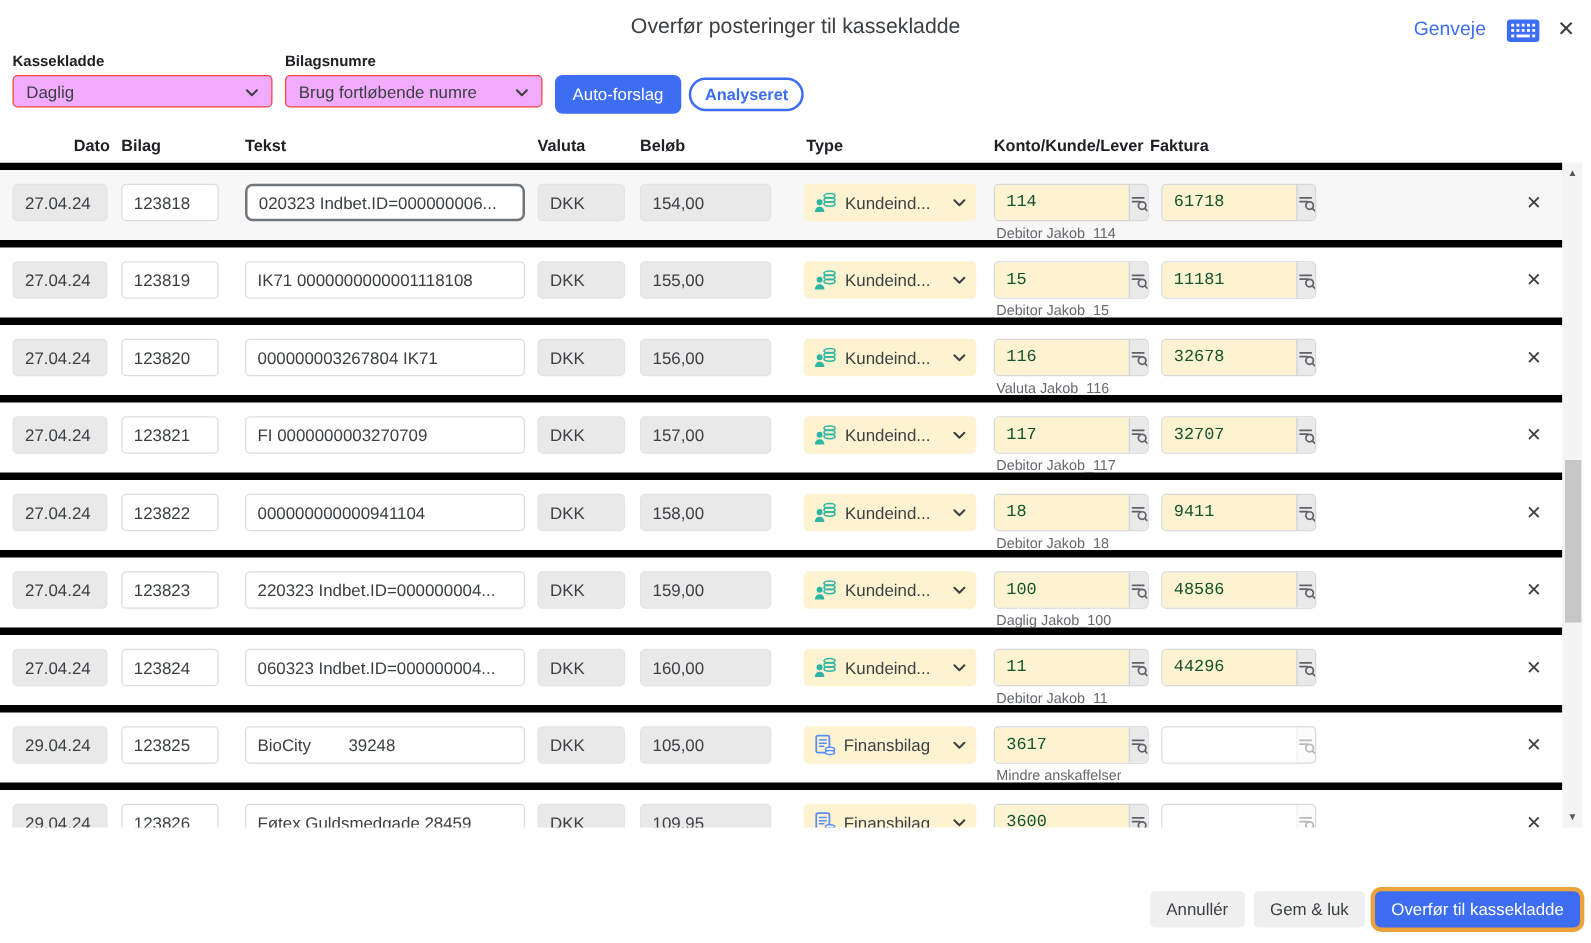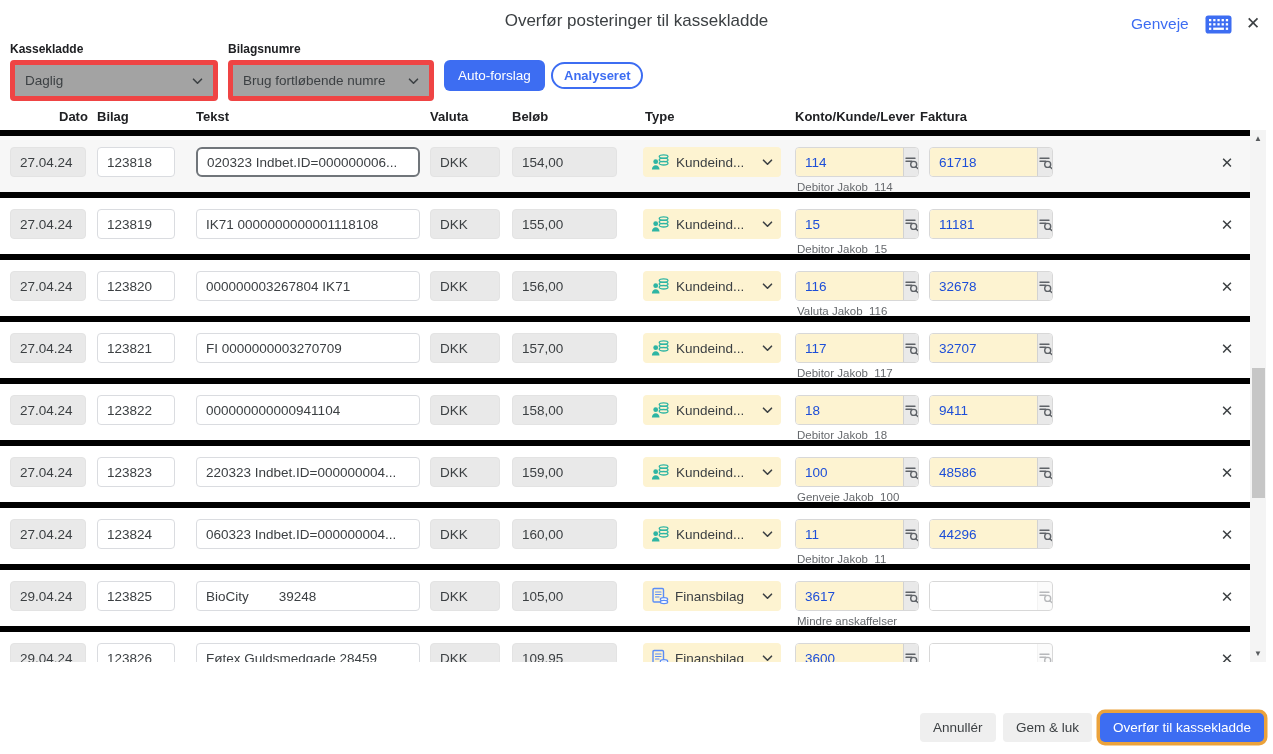--- a/index.html
+++ b/index.html
@@ -9,22 +9,22 @@
   }
   
   .dlg-title{position:absolute;top:11px;left:0;width:100%;text-align:center;font-size:17px;color:#3c4043;}
   .shortcuts{position:absolute;top:15px;left:1131px;font-size:15.5px;color:#3d6df2;cursor:pointer;text-decoration:none;}
   .kbd-icon{position:absolute;top:15px;left:1205px;cursor:pointer;}
   .dlg-close{position:absolute;top:11px;left:1240px;width:26px;height:26px;border:none;background:none;
     font-size:17px;color:#3c4043;cursor:pointer;padding:0;line-height:26px;text-align:center;}
   
   .flabel{position:absolute;top:42px;font-size:12px;font-weight:bold;color:#202124;}
   .fl-1{left:10px;} .fl-2{left:228px;}
-  .fselect{position:absolute;top:60px;height:41px;box-sizing:border-box;border:5px solid #ef4444;border-radius:4px;
-    background:#a3a3a3;display:flex;align-items:center;justify-content:space-between;padding:0 10px;
+  .fselect{position:absolute;top:60px;height:26px;box-sizing:border-box;border:1px solid #ef4444;border-radius:4px;
+    background:#f0abfc;display:flex;align-items:center;justify-content:space-between;padding:0 10px;
     font-size:13.5px;color:#3c4043;cursor:pointer;}
   .fs-1{left:10px;width:208px;} .fs-2{left:228px;width:206px;}
   .btn-auto{position:absolute;left:444px;top:60px;height:31px;padding:0 14px;border:none;border-radius:6px;
     background:#3d6df2;color:#fff;font-size:13.5px;font-family:inherit;cursor:pointer;}
   .pill{position:absolute;left:551px;top:62px;height:27px;box-sizing:border-box;border:2px solid #3d6df2;
     border-radius:14px;padding:0 11px;line-height:23px;color:#3d6df2;font-weight:bold;font-size:13px;background:#fff;}
   
   .thead span{position:absolute;top:109px;font-size:13px;font-weight:bold;color:#202124;white-space:nowrap;}
   .h-dato{left:13px;padding-left:46px;} .h-bilag{left:97px;} .h-tekst{left:196px;} .h-valuta{left:430px;}
   .h-beloeb{left:512px;} .h-type{left:645px;}
@@ -40,22 +40,22 @@
   .dato{left:10px;width:76px;} .bilag{left:97px;width:78px;} .tekst{left:196px;width:224px;}
   .tekst.focused{border:2px solid #70757a;border-radius:6px;}
   .valuta{left:430px;width:70px;} .beloeb{left:512px;width:105px;}
   .type-select{left:643px;width:138px;background:#fdf3d1;display:flex;align-items:center;
     padding:0 8px;gap:6px;cursor:pointer;}
   .type-select .tlabel{flex:1;white-space:nowrap;overflow:hidden;}
   .ticon,.chev{display:flex;align-items:center;}
   .lgroup{position:absolute;top:11px;height:30px;box-sizing:border-box;border:1px solid #d8d8d8;
     border-radius:4px;overflow:hidden;display:flex;}
   .konto-group{left:795px;width:124px;} .faktura-group{left:929px;width:124px;}
-  .linput{border:none;background:#fdf3d1;width:89px;padding:0 9px;font-family:Liberation Sans, sans-serif;
-    font-size:13.5px;color:#1d4ed8;outline:none;}
+  .linput{border:none;background:#fdf3d1;width:89px;padding:0 9px;font-family:Liberation Mono, monospace;
+    font-size:13.5px;color:#14532d;outline:none;}
   .lbtn{width:33px;border:none;border-left:1px solid #d2d2d2;background:#e9e9e9;display:flex;
     align-items:center;justify-content:center;cursor:pointer;padding:0;}
   .faktura-group.off .linput{background:#fff;}
   .faktura-group.off .lbtn{background:#f5f5f5;border-left-color:#e4e4e4;opacity:.45;}
   .khelp{position:absolute;left:797px;top:45px;font-size:11.5px;color:#66696d;
     max-width:168px;white-space:nowrap;overflow:hidden;}
   .rowx{position:absolute;left:1214px;top:14px;width:26px;height:26px;border:none;background:none;
     font-size:15px;color:#3c4043;cursor:pointer;padding:0;line-height:26px;text-align:center;}
   
   .vscroll{position:absolute;left:1250px;top:130px;width:16px;height:532px;background:#f4f4f4;}
@@ -403,21 +403,21 @@
     <div class="lgroup faktura-group">
       <input class="linput" readonly="" value="48586" style="">
       <button class="lbtn">
         <svg width="15" height="15" viewBox="0 0 15 15">
           <path d="M2 3.2h9M2 6.2h6" stroke="#5f6368" stroke-width="1.4" fill="none" stroke-linecap="round"></path>
           <circle cx="9.7" cy="9.4" r="3" stroke="#5f6368" stroke-width="1.4" fill="none"></circle>
           <path d="M11.9 11.7l1.9 1.9" stroke="#5f6368" stroke-width="1.4" stroke-linecap="round"></path>
         </svg>
       </button>
     </div>
-    <div class="khelp">Genveje Jakob_100</div>
+    <div class="khelp">Daglig Jakob_100</div>
     <button class="rowx">✕</button>
   </div>
 
   <div class="row customer">
     <input class="fld dato gray" readonly="" value="27.04.24" style="">
     <input class="fld bilag" readonly="" value="123824" style="">
     <input class="fld tekst" readonly="" value="060323 Indbet.ID=000000004..." style="">
     <input class="fld valuta gray" readonly="" value="DKK" style="">
     <input class="fld beloeb gray" readonly="" value="160,00" style="">
     <div class="fld type-select">

